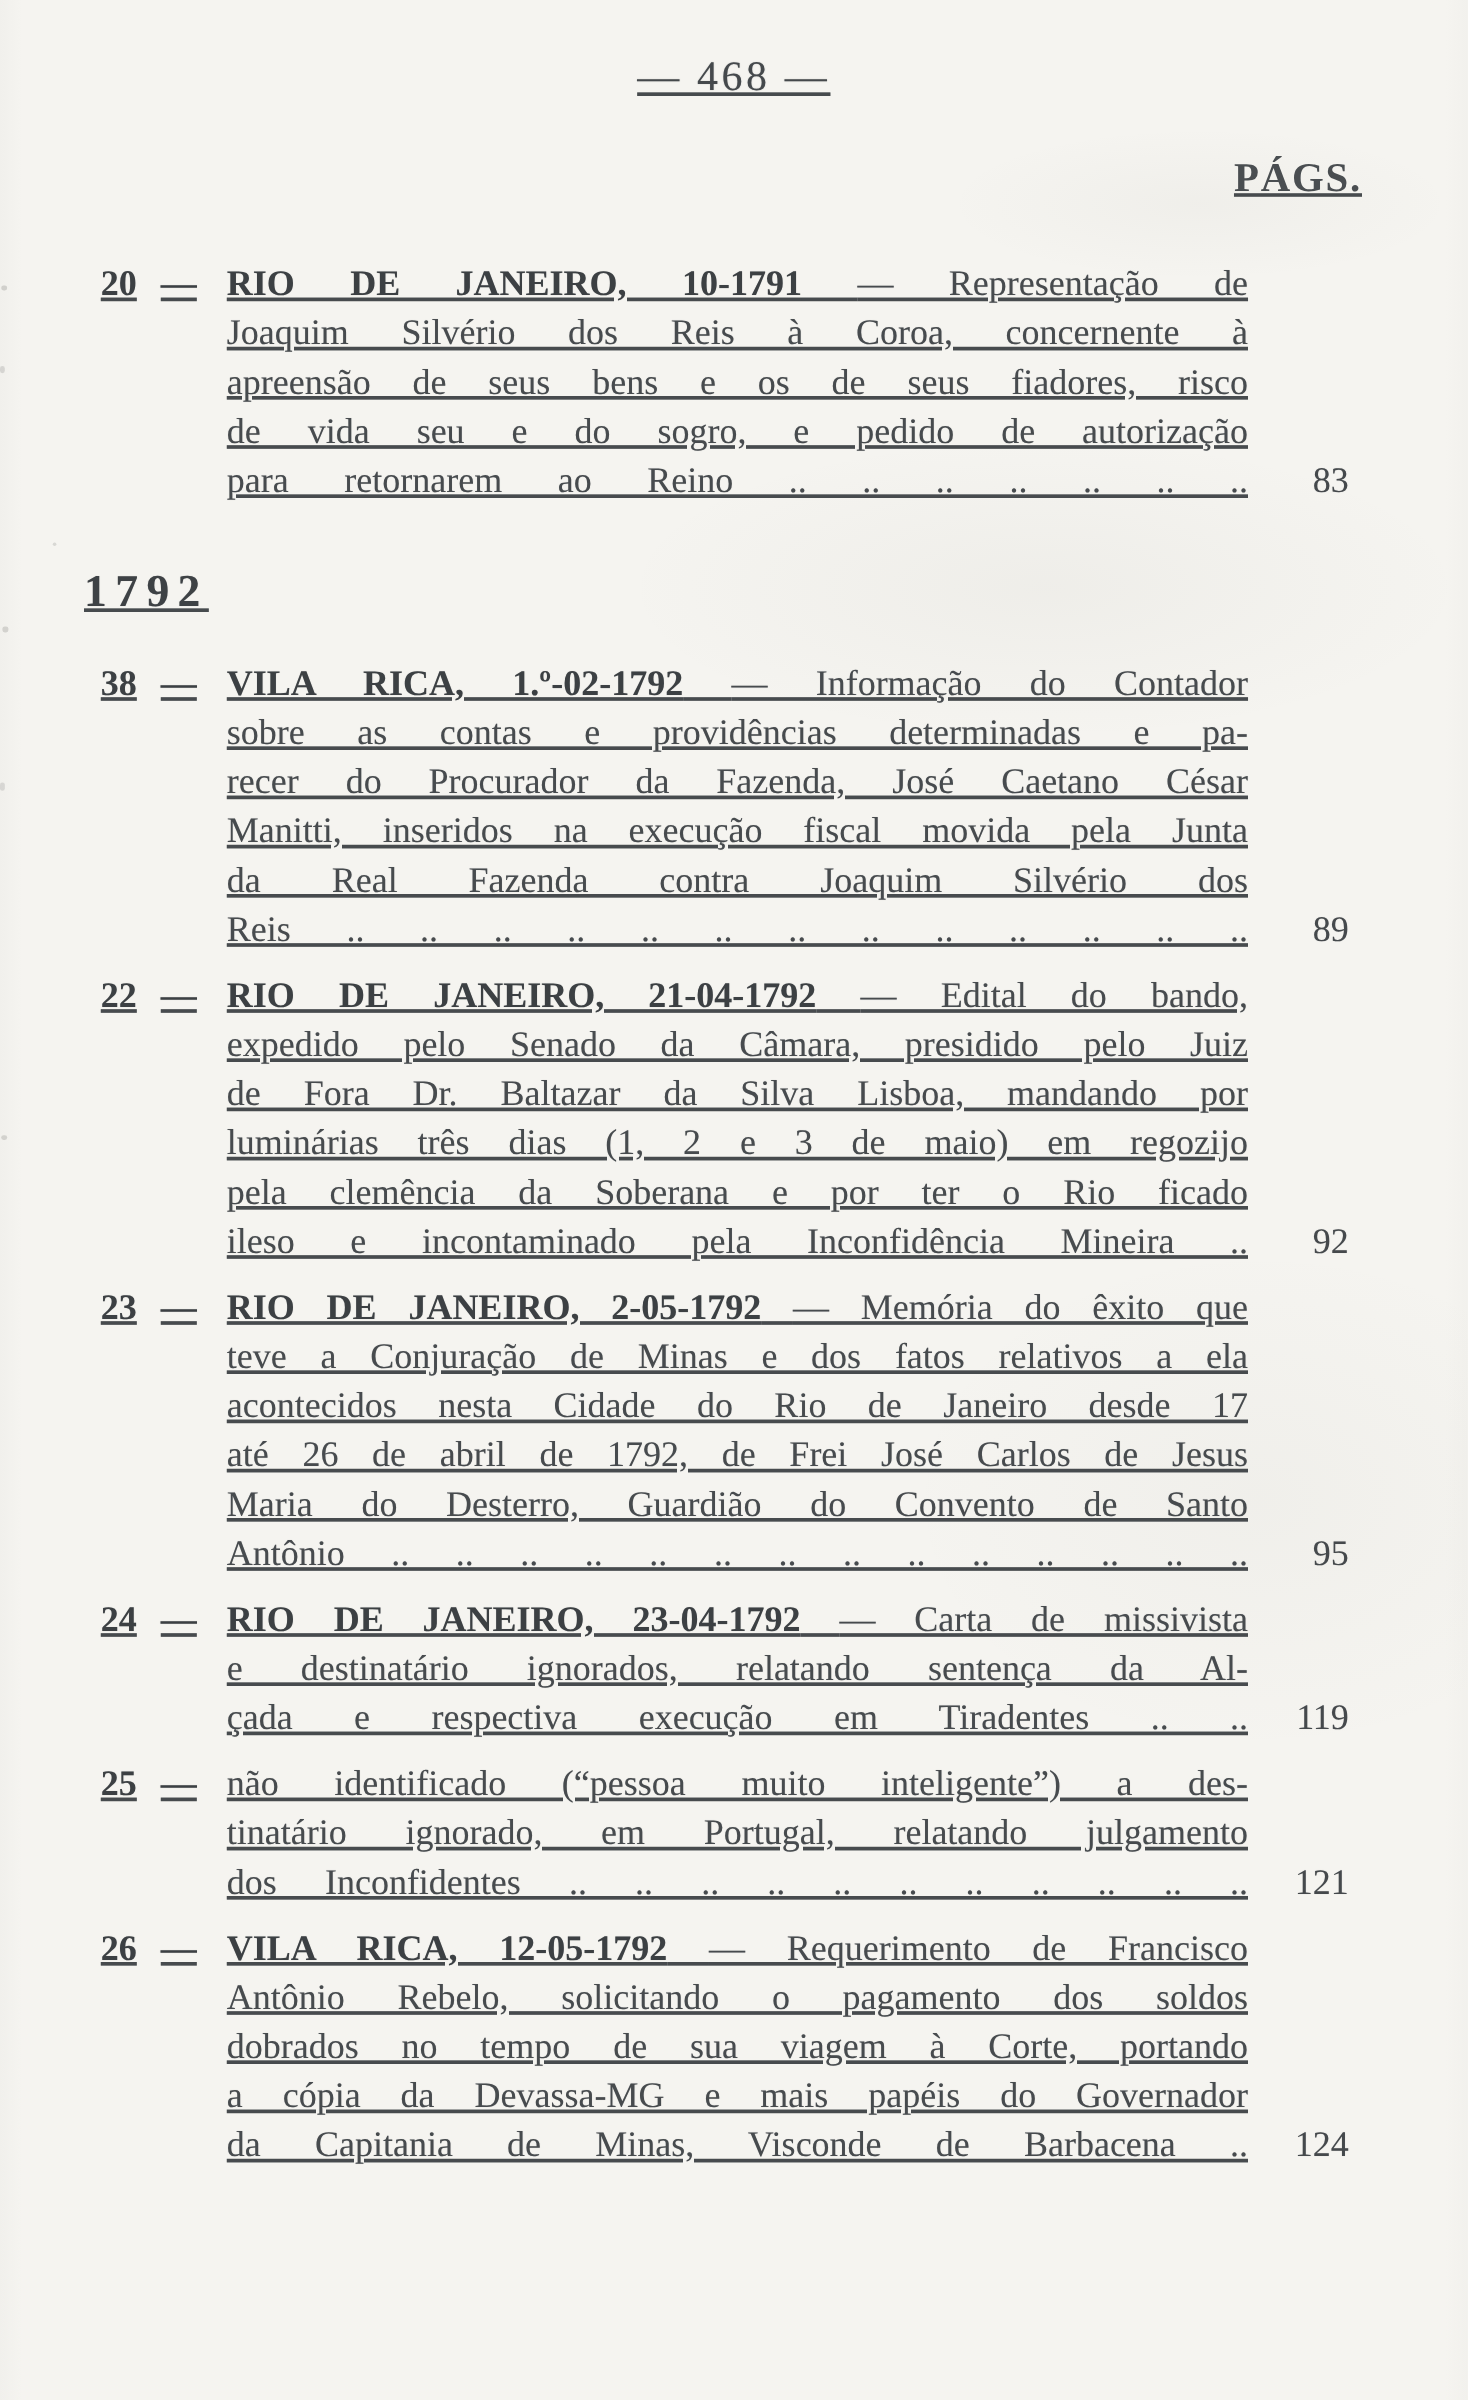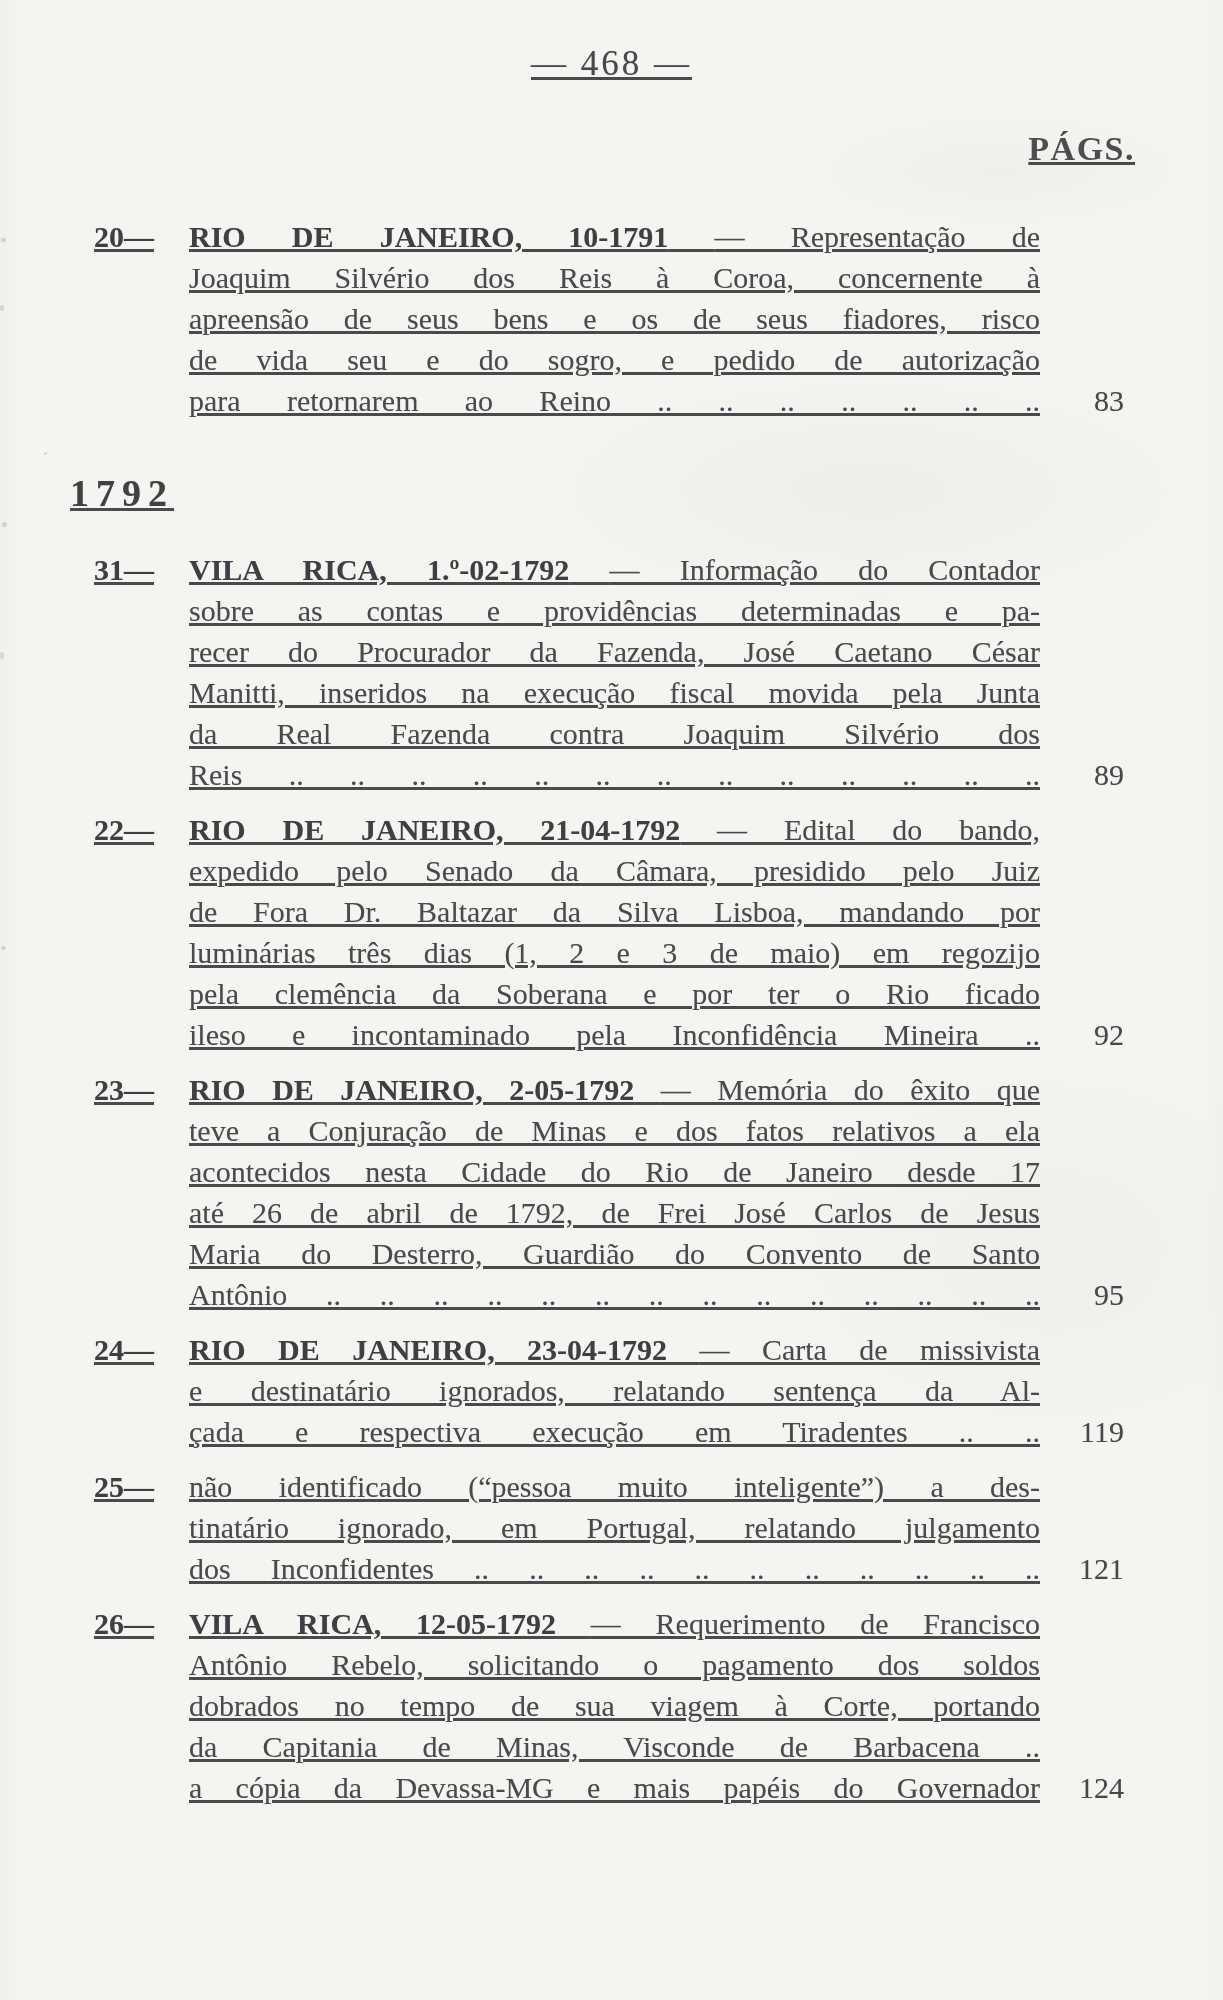--- a/index.html
+++ b/index.html
@@ -48,21 +48,21 @@
     font-size: 30px;
     line-height: 41px;
     text-shadow: 0 0 0.7px rgba(70,74,78,0.3);
   }
   .row { display: flex; }
   .num-col {
     width: 80px;
     padding-right: 25px;
     flex: 0 0 auto;
     display: flex;
-    justify-content: center;
+    justify-content: space-between;
     font-weight: bold;
     color: #3c4043;
   }
   .body {
     width: 851px;
     flex: 0 0 auto;
   }
   .line {
     text-align: justify;
     text-align-last: justify;
@@ -125,21 +125,21 @@
 
     </section>
 
     <h2 class="year">1792</h2>
 
     <section>
 
       <div class="entry">
         <div class="row">
           <div class="num-col">
-            <span>31</span>
+            <span>38</span>
             <span>—</span>
           </div>
           <div class="body">
             <div class="line"><b class="head">VILA RICA, 1.º-02-1792</b> <span>— Informação do Contador</span></div>
             <div class="line">sobre as contas e providências determinadas e pa-</div>
             <div class="line">recer do Procurador da Fazenda, José Caetano César</div>
             <div class="line">Manitti, inseridos na execução fiscal movida pela Junta</div>
             <div class="line">da Real Fazenda contra Joaquim Silvério dos</div>
             <div class="line">Reis .. .. .. .. .. .. .. .. .. .. .. .. ..</div>
           </div>
@@ -216,22 +216,22 @@
       <div class="entry">
         <div class="row">
           <div class="num-col">
             <span>26</span>
             <span>—</span>
           </div>
           <div class="body">
             <div class="line"><b class="head">VILA RICA, 12-05-1792</b> <span>— Requerimento de Francisco</span></div>
             <div class="line">Antônio Rebelo, solicitando o pagamento dos soldos</div>
             <div class="line">dobrados no tempo de sua viagem à Corte, portando</div>
+            <div class="line">a cópia da Devassa-MG e mais papéis do Governador</div>
             <div class="line">da Capitania de Minas, Visconde de Barbacena ..</div>
-            <div class="line">a cópia da Devassa-MG e mais papéis do Governador</div>
           </div>
         </div>
         <span class="pagenum">124</span>
       </div>
 
     </section>
   </div>
 </div>
 
 </body></html>

